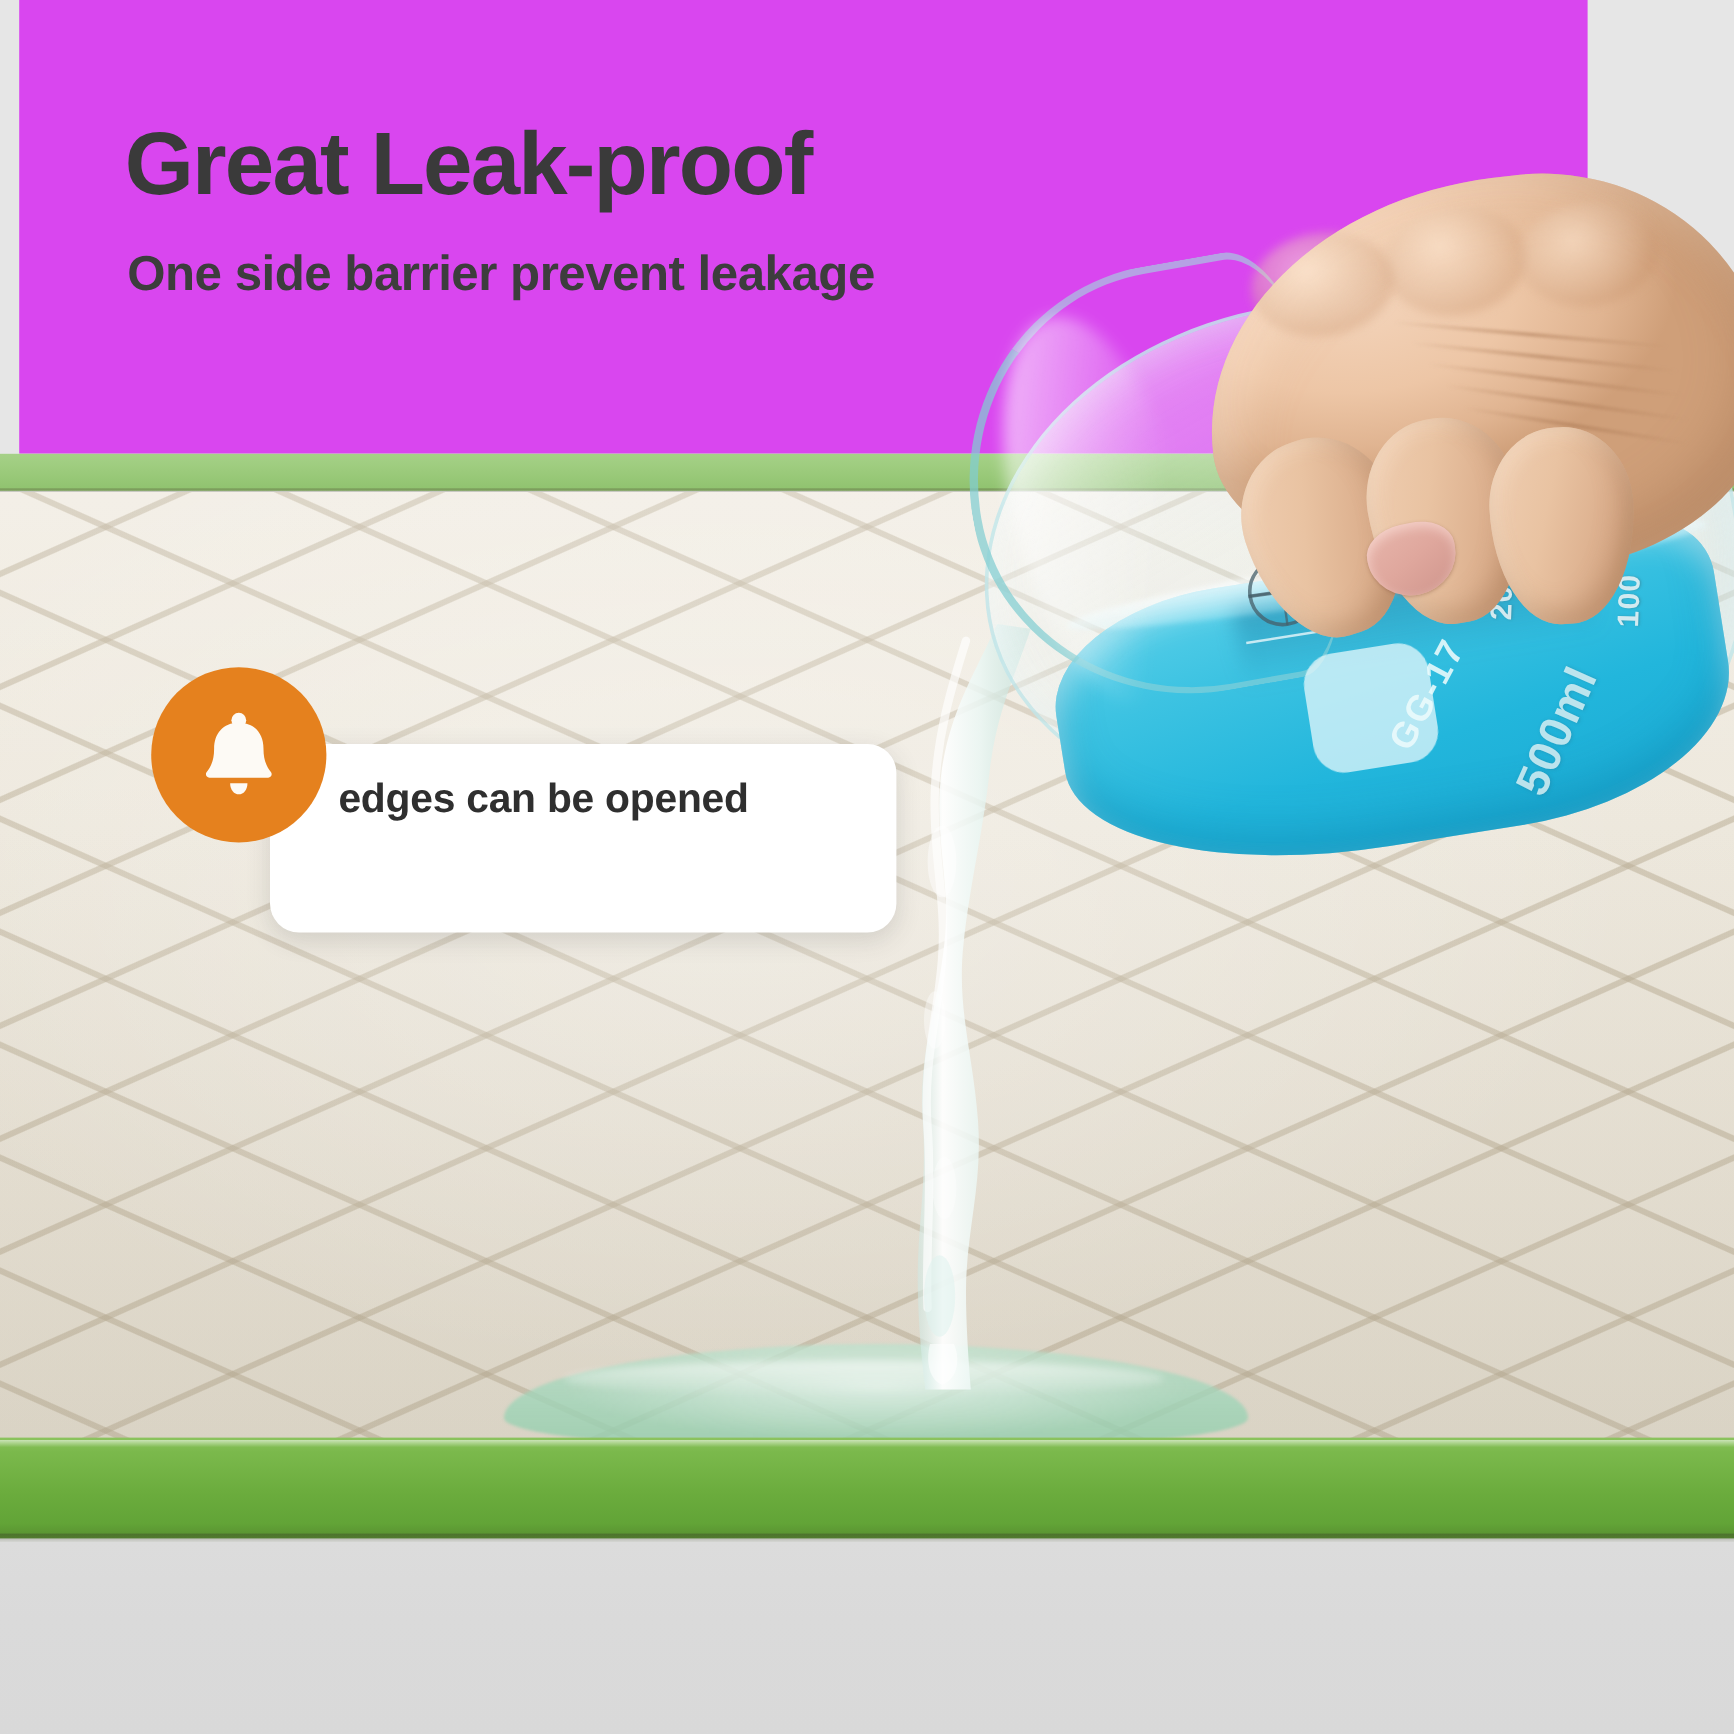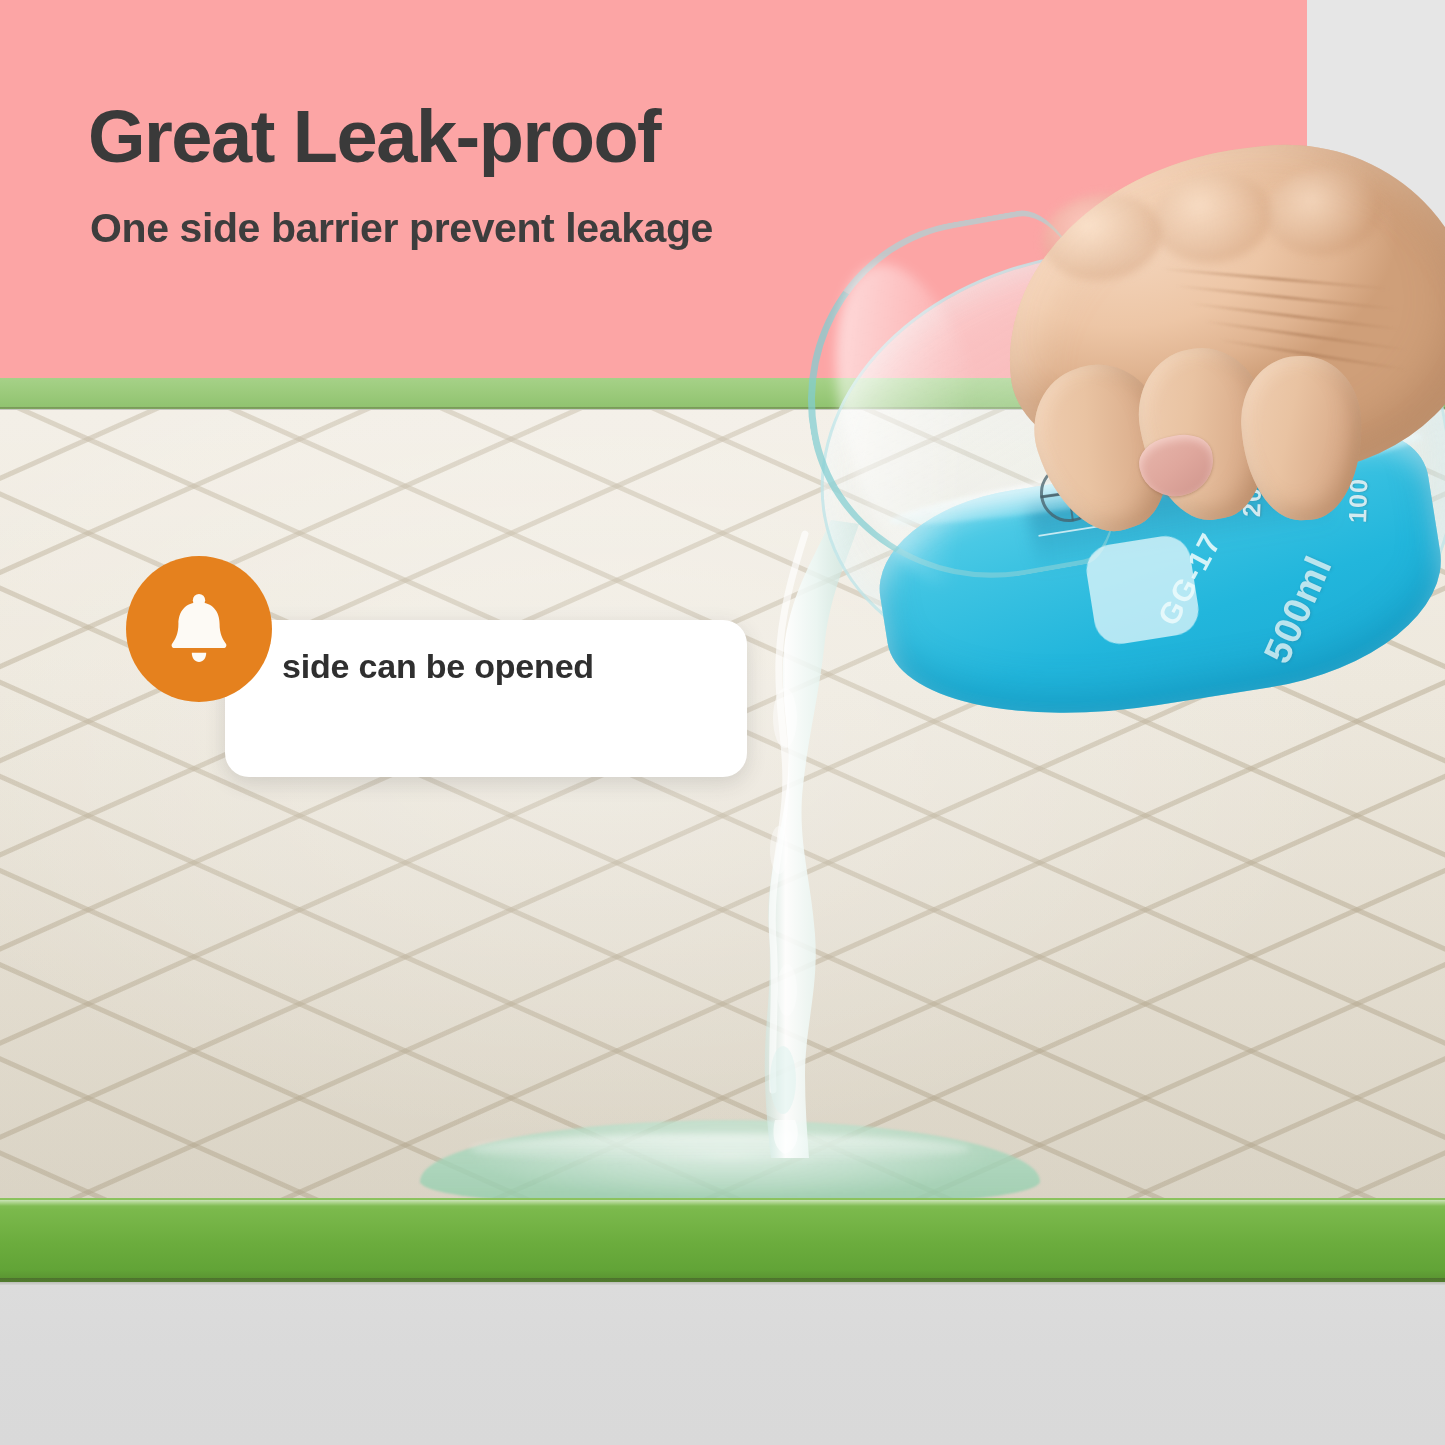--- a/index.html
+++ b/index.html
@@ -7,21 +7,21 @@
   body {
     font-family: "Liberation Sans", sans-serif;
     background:#e6e6e6;
     overflow:hidden;
     position:relative;
   }
 
   #stage { position:absolute; inset:0; width:1445px; height:1445px; overflow:hidden; background:#e6e6e6; }
 
   
-  .header { position:absolute; left:0; top:0; width:1307px; height:378px; background:#fca5a5; }
+  .header { position:absolute; left:16px; top:0; width:1307px; height:378px; background:#d946ef; }
   .headline {
     position:absolute; left:88px; top:98px;
     font-size:74px; font-weight:bold; color:#3a3a3a;
     letter-spacing:-1.5px; line-height:1.05; white-space:nowrap;
   }
   .subhead {
     position:absolute; left:90px; top:205px;
     font-size:41px; font-weight:700; color:#3d3d3d;
     letter-spacing:-0.4px; white-space:nowrap;
   }
@@ -330,21 +330,21 @@
     </div>
 
     <div class="finger" style="left:250px; top:214px; width:128px; height:168px; transform:rotate(-18deg);"></div>
     <div class="finger" style="left:352px; top:198px; width:126px; height:172px; transform:rotate(-10deg);"></div>
     <div class="finger" style="left:452px; top:206px; width:120px; height:164px; transform:rotate(-3deg);"></div>
     <div class="thumbnail"></div>
   </div>
 
   <div class="callout-card"></div>
   <div class="callout-text">
-    <div>side can be opened</div>
+    <div>edges can be opened</div>
   </div>
 
   <div class="callout-badge">
     <svg class="bell-icon" viewBox="0 0 64 70">
       <circle cx="32" cy="7" r="6" fill="#fdfaf5"></circle>
       <path d="M32 9 C19 9 12 18 12 30 C12 40 9 45 6 49 C4.5 51 5.8 53.5 8.2 53.5
                L55.8 53.5 C58.2 53.5 59.5 51 58 49 C55 45 52 40 52 30 C52 18 45 9 32 9 Z" fill="#fdfaf5"></path>
       <path d="M25 58 C25 63.5 28.2 67 32 67 C35.8 67 39 63.5 39 58 Z" fill="#fdfaf5"></path>
     </svg>
   </div>

